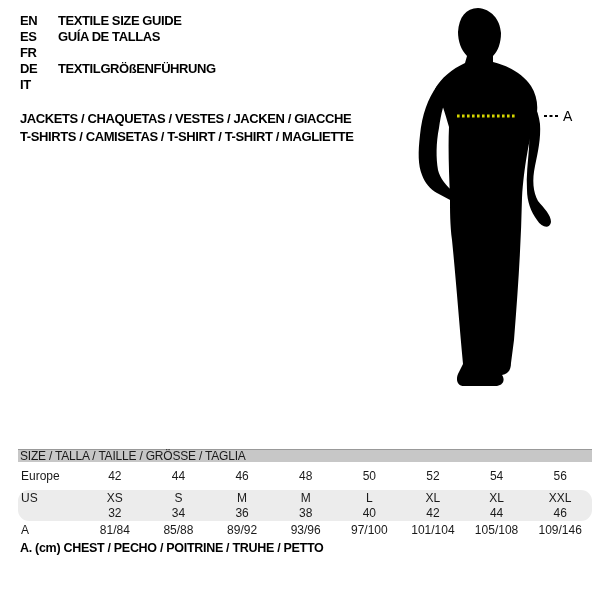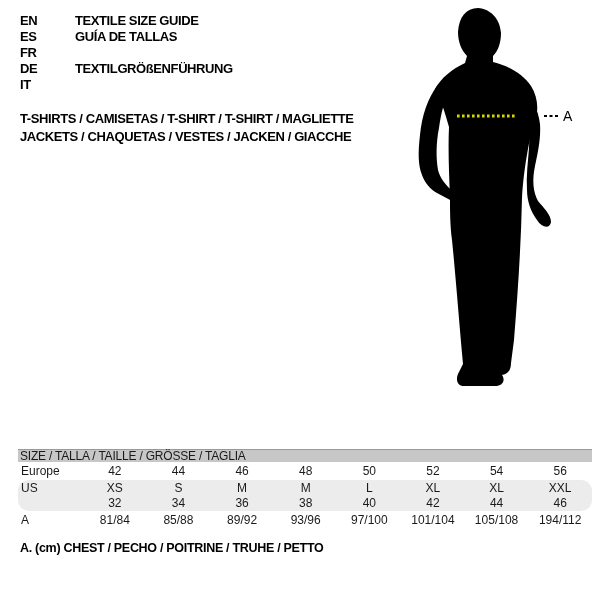--- a/index.html
+++ b/index.html
@@ -6,21 +6,21 @@
   .page {
     position: relative;
     width: 600px; height: 600px;
     background: #ffffff;
     font-family: "Liberation Sans", sans-serif;
     color: #000;
     overflow: hidden;
   }
   
   .lang-block { position: absolute; left: 20px; top: 13px; }
-  .lang-row { display: flex; line-height: 16px; gap: 17px; }
+  .lang-row { display: flex; line-height: 16px; }
   .lang-code, .lang-label {
     font-size: 13px; font-weight: 700; letter-spacing: -0.4px; white-space: nowrap;
   }
   .lang-code { width: 38px; flex: 0 0 38px; }
   
   .garment-block { position: absolute; left: 20px; top: 110px; }
   .garment-line {
     font-size: 13px; font-weight: 700; letter-spacing: -0.4px;
     line-height: 17.5px; white-space: nowrap;
   }
@@ -42,21 +42,21 @@
     padding-left: 2px; letter-spacing: -0.2px;
     box-sizing: border-box;
   }
   .trow {
     display: grid;
     grid-template-columns: 65px repeat(8, 1fr);
     align-items: center;
   }
   .trow .rlabel { text-align: left; padding-left: 3px; }
   .trow .cell  { text-align: center; }
-  .row-europe { height: 18px; background: #ffffff; }
+  .row-europe { height: 28px; background: #ffffff; }
   .us-block   { background: #ececec; border-radius: 11px; }
   .row-us1    { height: 15px; }
   .row-us2    { height: 16px; }
   .row-a      { height: 17px; background: #ffffff; }
   
   .footnote {
     position: absolute; left: 20px; top: 541px;
     font-size: 12.5px; font-weight: 700; letter-spacing: -0.3px; white-space: nowrap;
   }
 </style>
@@ -80,22 +80,22 @@
     <div class="lang-row">
       <span class="lang-code">DE</span>
       <span class="lang-label">TEXTILGRÖßENFÜHRUNG</span>
     </div>
     <div class="lang-row">
       <span class="lang-code">IT</span>
     </div>
   </div>
 
   <div class="garment-block">
+    <div class="garment-line">JACKETS / CHAQUETAS / VESTES / JACKEN / GIACCHE</div>
     <div class="garment-line">T-SHIRTS / CAMISETAS / T-SHIRT / T-SHIRT / MAGLIETTE</div>
-    <div class="garment-line">JACKETS / CHAQUETAS / VESTES / JACKEN / GIACCHE</div>
   </div>
 
   <svg class="figure-svg" width="195" height="392" viewBox="405 4 195 392" xmlns="http://www.w3.org/2000/svg">
     <g>
 
       <path fill="#000000" d="
         M 478 8
         C 491 9 500 19 501 33
         C 501 43 498 51 493 56
         L 493 62
@@ -192,19 +192,19 @@
 
     <div class="trow row-a">
       <span class="rlabel">A</span>
       <span class="cell">81/84</span>
       <span class="cell">85/88</span>
       <span class="cell">89/92</span>
       <span class="cell">93/96</span>
       <span class="cell">97/100</span>
       <span class="cell">101/104</span>
       <span class="cell">105/108</span>
-      <span class="cell">194/112</span>
+      <span class="cell">109/146</span>
     </div>
   </div>
 
   <div class="footnote">A. (cm) CHEST / PECHO / POITRINE / TRUHE / PETTO</div>
 
 </div>
 
 </body></html>

